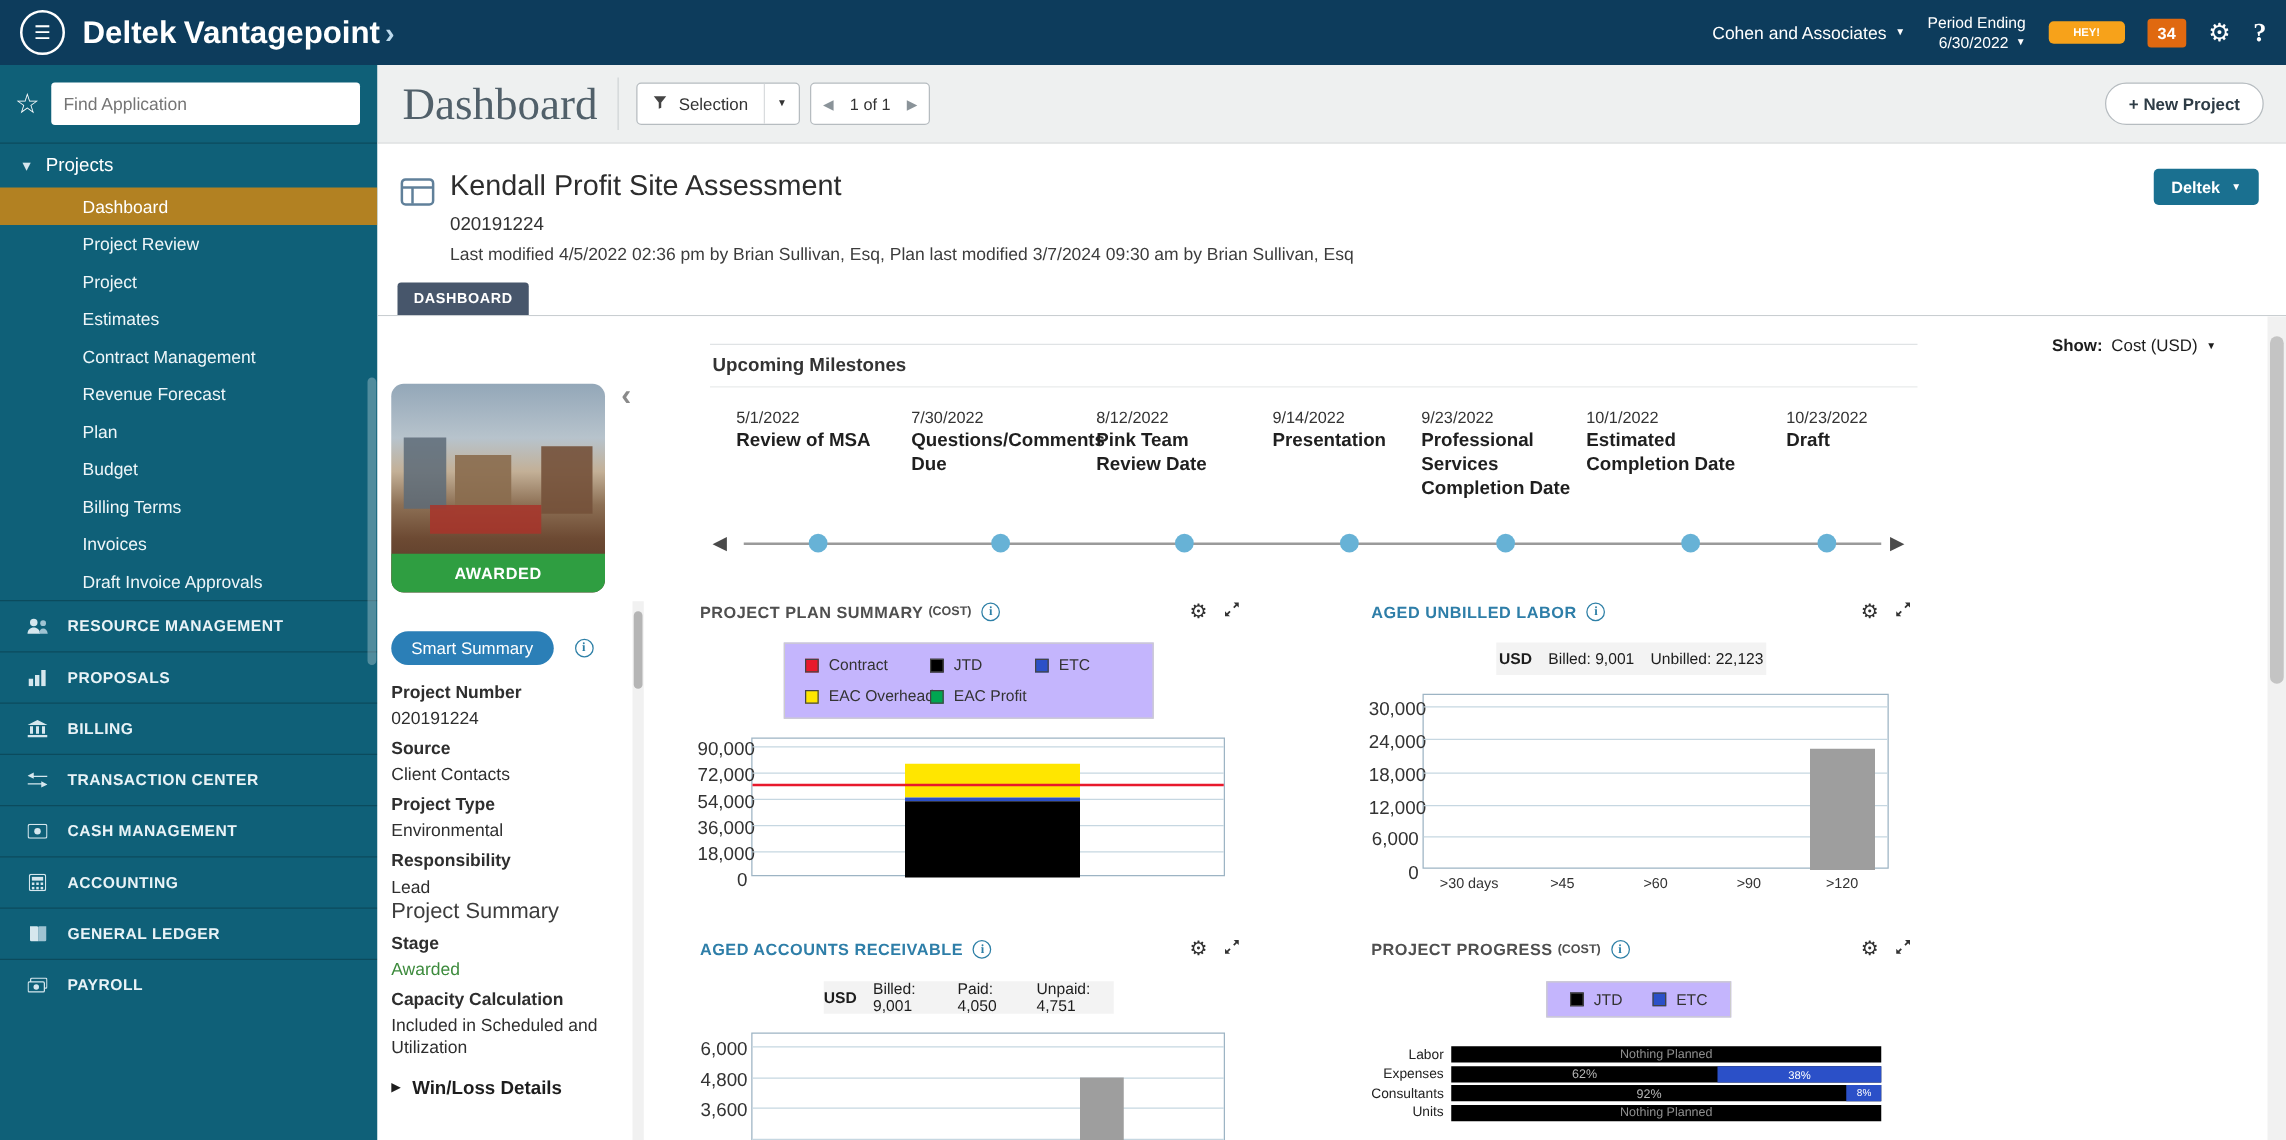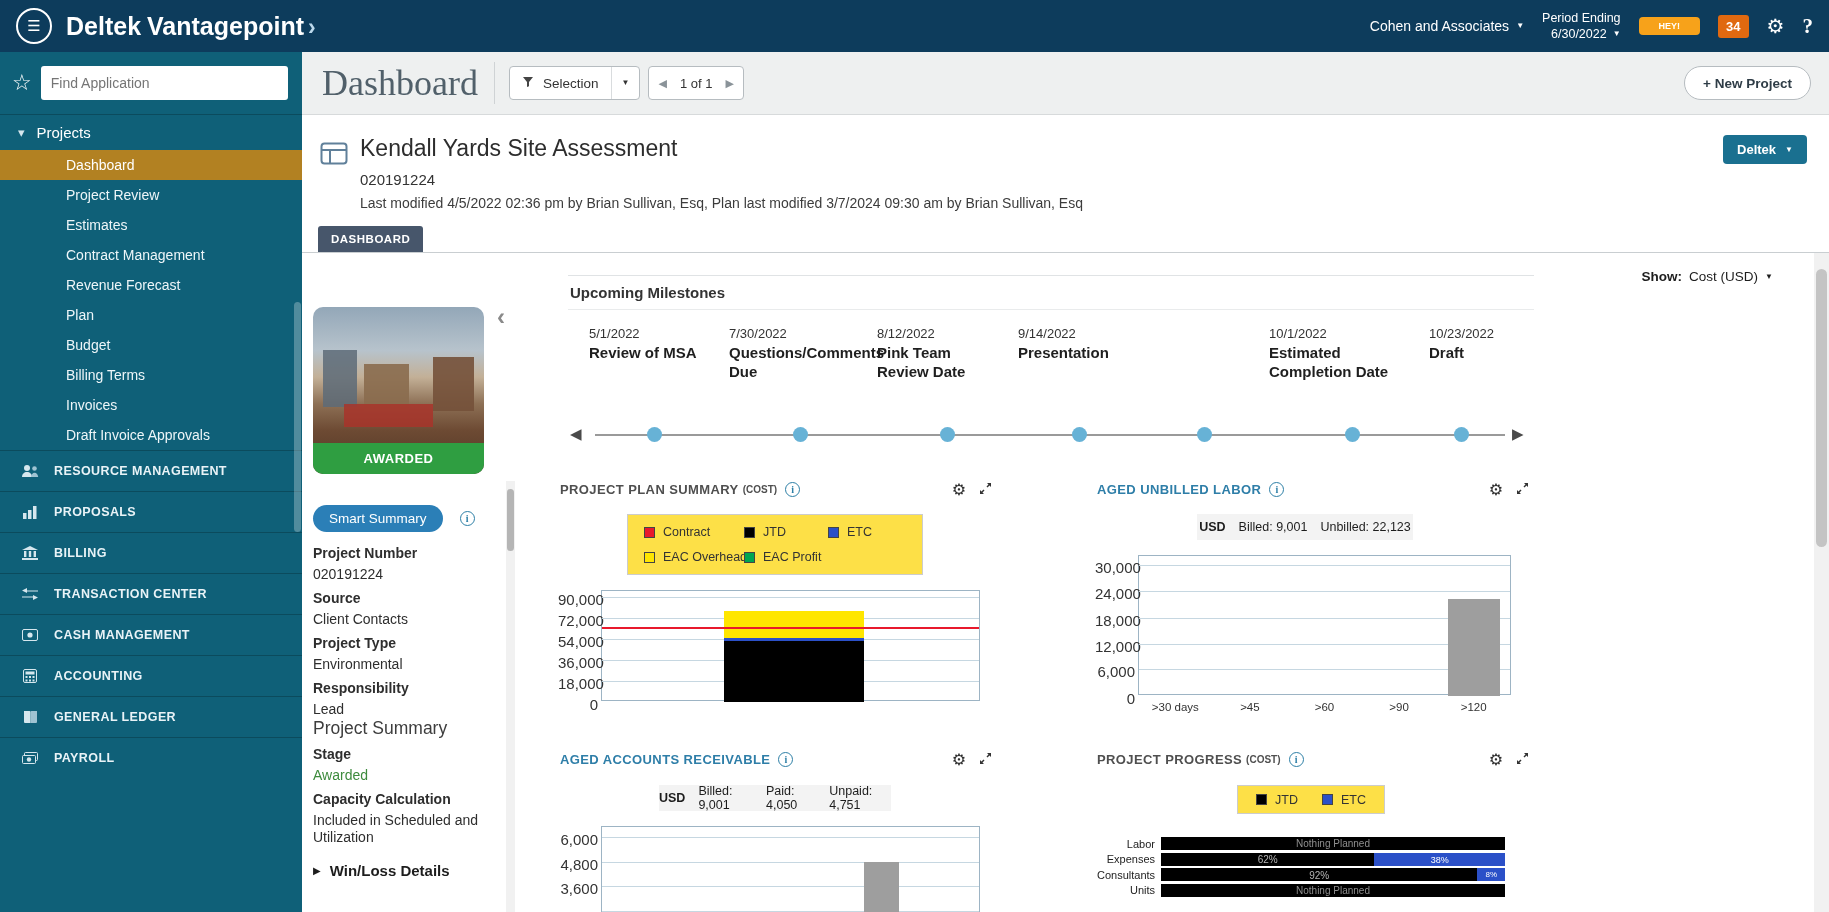--- a/index.html
+++ b/index.html
@@ -98,21 +98,21 @@
 
   
   .widget{position:absolute;width:432px}
   .w-head{display:flex;align-items:center;gap:8px;height:17px}
   .w-title{font-size:13px;font-weight:bold;letter-spacing:.4px;color:#4f4f4f;white-space:nowrap}
   .w-title.link{color:#2e7ea8;cursor:pointer}
   .w-suffix{font-size:10px;font-weight:bold;color:#4f4f4f;margin-left:-4px}
   .w-icons{margin-left:auto;display:flex;align-items:center;gap:13px}
   .w-gear{font-size:16px;color:#2f2f2f;cursor:pointer;line-height:1}
 
-  .legend-box{border:1px solid #ccc;background:#fde047}
+  .legend-box{border:1px solid #ccc;background:#c4b5fd}
   .lg-item{display:flex;align-items:center;gap:8px;font-size:12.5px;color:#333;white-space:nowrap}
   .lg-sw{width:11px;height:11px;border:1px solid #444;flex:0 0 auto}
 
   .plot{position:absolute;border:1px solid #9db4c4;background:#fff}
   .gline{position:absolute;left:0;right:0;height:1px;background:#c6d7e1}
   .ytick{position:absolute;left:-44px;width:40px;text-align:right;font-size:15px;color:#333}
   .xlabels{position:absolute;display:flex;font-size:11.5px;color:#333}
   .xlabels span{text-align:center}
   .gray-bar{position:absolute;background:#9e9e9e}
 
@@ -196,20 +196,21 @@
       <span class="star">☆</span>
       <input class="find-input" placeholder="Find Application" style="">
     </div>
     <div class="sec-head">
       <span class="sec-chev">▾</span>
       <span>Projects</span>
     </div>
     <div>
       <div class="proj-item selected">Dashboard</div>
       <div class="proj-item">Project Review</div>
+      <div class="proj-item">Project</div>
       <div class="proj-item">Estimates</div>
       <div class="proj-item">Contract Management</div>
       <div class="proj-item">Revenue Forecast</div>
       <div class="proj-item">Plan</div>
       <div class="proj-item">Budget</div>
       <div class="proj-item">Billing Terms</div>
       <div class="proj-item">Invoices</div>
       <div class="proj-item">Draft Invoice Approvals</div>
     </div>
 
@@ -322,21 +323,21 @@
     </div>
     <div class="new-project">+ New Project</div>
   </div>
 
   <div class="project-header">
     <span class="ph-icon"><svg width="28" height="28" viewBox="0 0 28 28">
           <rect x="1.5" y="4.5" width="25" height="20" rx="3" fill="none" stroke="#60809a" stroke-width="2"></rect>
           <line x1="1.5" y1="11" x2="26.5" y2="11" stroke="#60809a" stroke-width="2"></line>
           <line x1="10" y1="11" x2="10" y2="24" stroke="#60809a" stroke-width="2"></line>
         </svg></span>
-    <div class="ph-title">Kendall Yards Site Assessment</div>
+    <div class="ph-title">Kendall Profit Site Assessment</div>
     <div class="ph-number">020191224</div>
     <div class="ph-modified">Last modified 4/5/2022 02:36 pm by Brian Sullivan, Esq, Plan last modified 3/7/2024 09:30 am by Brian Sullivan, Esq</div>
     <div class="actions-btn">
       <span>Deltek</span>
       <span class="caret">▼</span>
     </div>
     <div class="tab">DASHBOARD</div>
   </div>
 
   <div class="dash-body">
@@ -396,20 +397,24 @@
           <div class="ms-date">7/30/2022</div>
           <div class="ms-label">Questions/Comments Due</div>
         </div>
         <div class="ms-item" style="left:309px;width:105px">
           <div class="ms-date">8/12/2022</div>
           <div class="ms-label">Pink Team Review Date</div>
         </div>
         <div class="ms-item" style="left:450px;width:120px">
           <div class="ms-date">9/14/2022</div>
           <div class="ms-label">Presentation</div>
+        </div>
+        <div class="ms-item" style="left:569px;width:125px">
+          <div class="ms-date">9/23/2022</div>
+          <div class="ms-label">Professional Services Completion Date</div>
         </div>
         <div class="ms-item" style="left:701px;width:120px">
           <div class="ms-date">10/1/2022</div>
           <div class="ms-label">Estimated Completion Date</div>
         </div>
         <div class="ms-item" style="left:861px;width:90px">
           <div class="ms-date">10/23/2022</div>
           <div class="ms-label">Draft</div>
         </div>
         <span class="ms-arrow" style="left:2px">◀</span>

